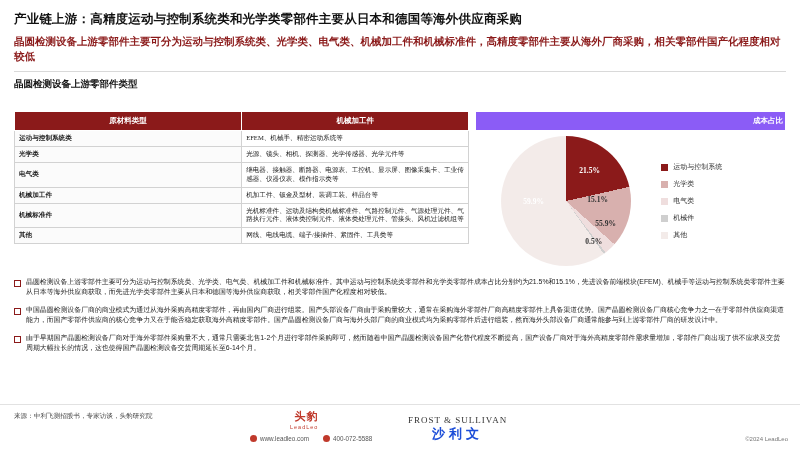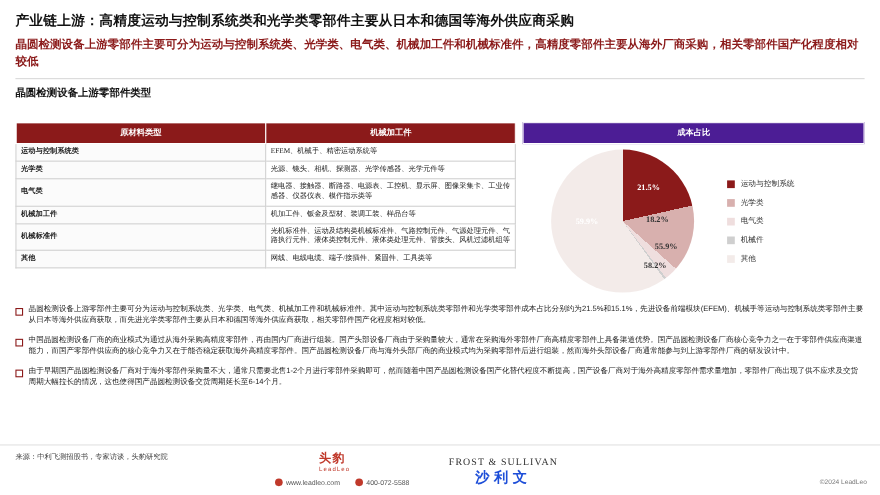--- a/index.html
+++ b/index.html
@@ -83,25 +83,25 @@
     background: #fbfbfb;
   }
   table.matrix td.parts {
     background: #ffffff;
   }
   .chart-box {
     width: 318px;
     position: relative;
   }
   .chart-head {
-    background: #4c1d95;
+    background: #8b5cf6;
     color: #fff;
     font-size: 7.5px;
     font-weight: bold;
-    text-align: center;
+    text-align: right;
     padding: 4px 2px;
     border: 1px solid #ffffff;
     box-sizing: border-box;
   }
   .chart-body {
     position: relative;
     height: 140px;
     display: flex;
     align-items: center;
   }
@@ -185,21 +185,21 @@
     left: 14px;
     top: 6px;
     font-size: 6.6px;
     color: #444;
     line-height: 1.5;
   }
   .logo-leadleo {
     position: absolute;
     left: 290px;
     top: 4px;
-    text-align: left;
+    text-align: right;
   }
   .leadleo-mark {
     font-size: 11px;
     font-weight: bold;
     color: #c0392b;
     letter-spacing: 1px;
   }
   .leadleo-sub {
     font-size: 5.5px;
     color: #c0392b;
@@ -287,23 +287,23 @@
         </tr>
       </tbody>
     </table>
 
     <div class="chart-box">
       <div class="chart-head">成本占比</div>
       <div class="chart-body">
         <div class="pie-wrap">
           <div class="pie"></div>
           <div class="slice-label" style="left:78px; top:33px;">21.5%</div>
-          <div class="slice-label dark" style="left:86px; top:62px;">18.2%</div>
+          <div class="slice-label dark" style="left:86px; top:62px;">15.1%</div>
           <div class="slice-label dark" style="left:94px; top:86px;">55.9%</div>
-          <div class="slice-label dark" style="left:84px; top:104px;">58.2%</div>
+          <div class="slice-label dark" style="left:84px; top:104px;">0.5%</div>
           <div class="slice-label" style="left:22px; top:64px;">59.9%</div>
         </div>
         <div class="legend">
           <div class="legend-item">
             <span class="legend-swatch" style="background:#8b1a1a;"></span>
             <span>运动与控制系统</span>
           </div>
           <div class="legend-item">
             <span class="legend-swatch" style="background:#d8b0ae;"></span>
             <span>光学类</span>

